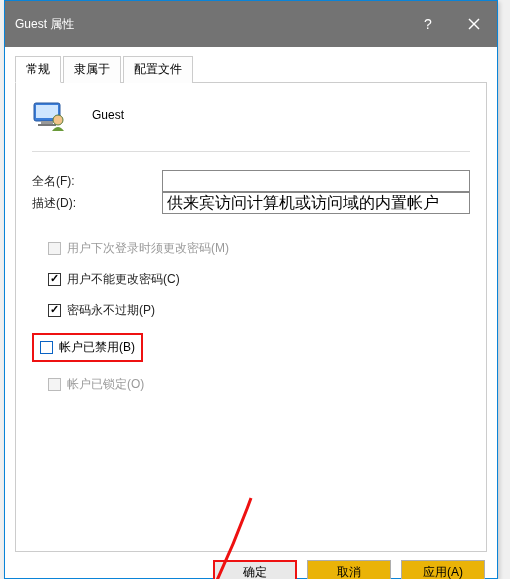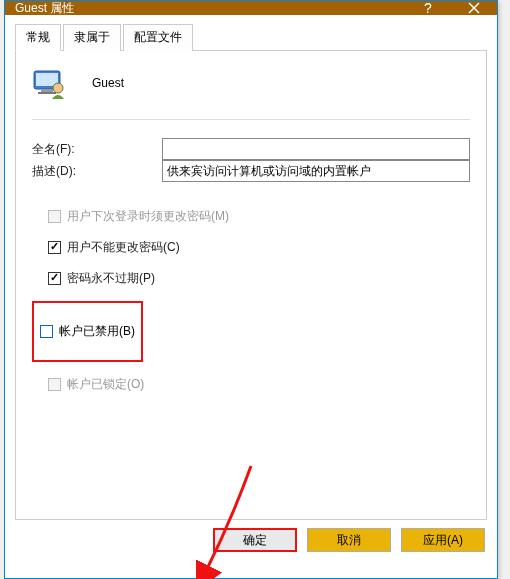--- a/index.html
+++ b/index.html
@@ -16,22 +16,22 @@
     position: absolute;
     left: 4px;
     top: 0;
     width: 494px;
     height: 579px;
     background: #fff;
     border: 1px solid #0a84d8;
     box-shadow: 2px 2px 4px rgba(0,0,0,0.15);
   }
   .titlebar {
-    height: 14px;
-    background: #a16207;
+    height: 46px;
+    background: #737373;
     color: #fff;
     display: flex;
     align-items: center;
     padding-left: 10px;
     font-size: 12px;
   }
   .titlebar-title { flex: 1; }
   .titlebar-buttons { display: flex; height: 100%; }
   .titlebar-btn {
     width: 46px;
@@ -104,21 +104,21 @@
   .field-label {
     width: 130px;
     color: #222;
   }
   .text-input {
     flex: 1;
     height: 22px;
     border: 1px solid #888;
     padding: 2px 4px;
     font-family: inherit;
-    font-size: 12px;
+    font-size: 16px;
   }
 
   .checks { margin-top: 26px; }
   .check-row {
     display: flex;
     align-items: center;
     gap: 6px;
     margin-bottom: 14px;
     color: #222;
     padding-left: 16px;
@@ -138,21 +138,21 @@
     content: "✓";
     color: #000;
     font-weight: bold;
     position: relative;
     top: -1px;
   }
   .chk.disabled { border-color: #bbb; background: #f4f4f4; }
 
   .highlight-box {
     border: 2px solid #e11;
-    padding: 20px 6px;
+    padding: 4px 6px;
     display: inline-flex;
     align-items: center;
     gap: 6px;
   }
 
   .button-row {
     display: flex;
     justify-content: flex-end;
     gap: 10px;
     margin-top: 8px;

